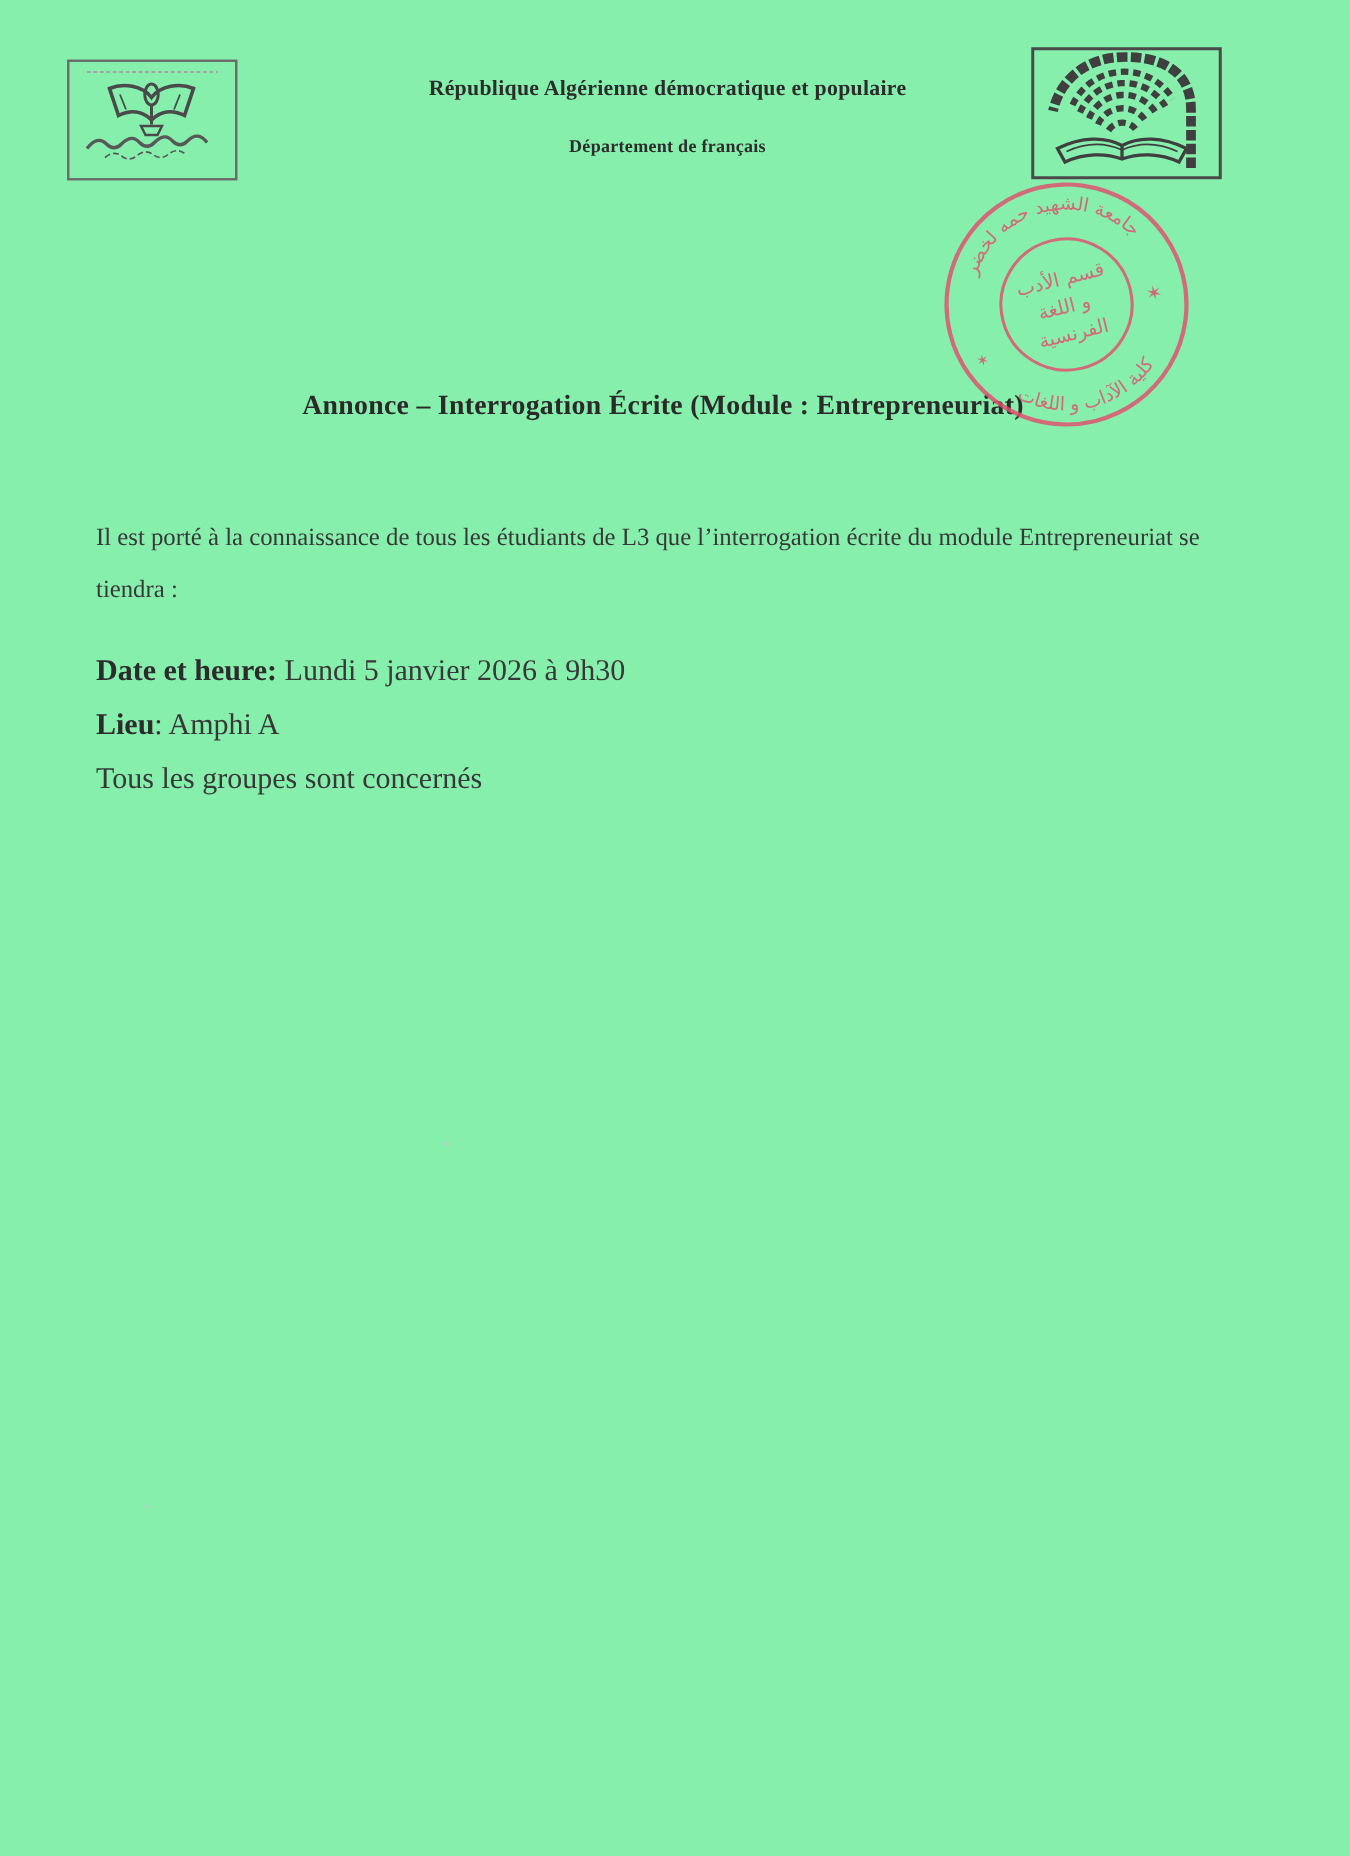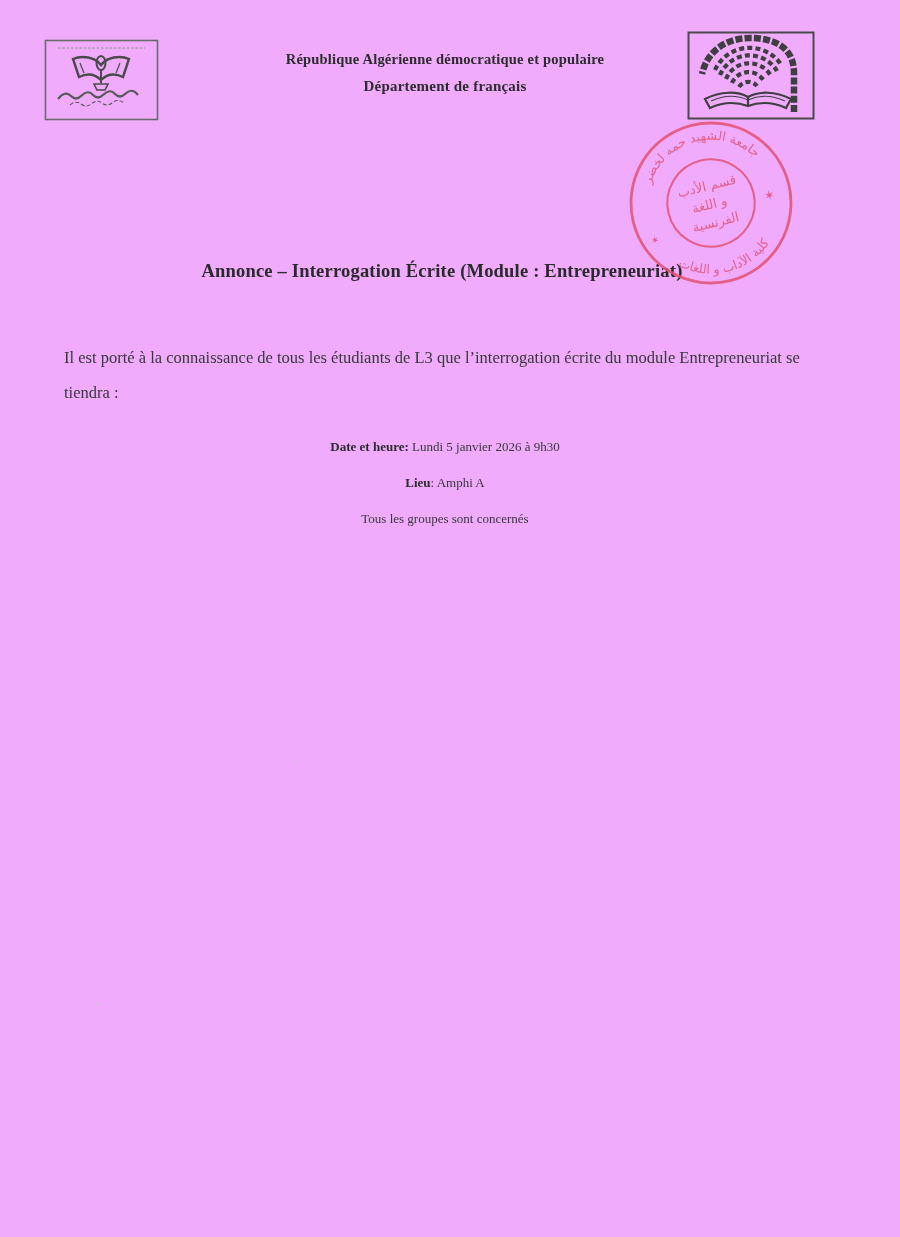--- a/index.html
+++ b/index.html
@@ -7,37 +7,37 @@
     font-family: "Liberation Serif", serif;
     background: #ffffff;
     width: 900px;
     height: 1237px;
     position: relative;
     overflow: hidden;
   }
   .page {
     position: absolute;
     inset: 0;
-    background: #f0abfc;
+    background: #86efac;
   }
   
   .header-text {
     position: absolute;
     top: 46px;
     left: 120px;
     width: 650px;
     text-align: center;
     color: #2c2c2c;
     font-weight: bold;
   }
   .header-text .hline { line-height: 26.5px; letter-spacing: 0.2px; }
   .hline-1 { font-size: 14.5px; }
   .hline-2 { font-size: 14.5px; }
   .hline-3 { font-size: 15px; }
-  .hline-4 { font-size: 15px; }
+  .hline-4 { font-size: 12px; margin-top: 11px; }
 
   
   .logo-left {
     position: absolute;
     top: 39px; left: 44px;
     width: 115px; height: 82px;
   }
   .logo-right {
     position: absolute;
     top: 31px; left: 687px;
@@ -74,23 +74,22 @@
     top: 340px; left: 64px;
     width: 762px;
     font-size: 16.5px;
     line-height: 35px;
     color: #383838;
   }
   .info-block {
     position: absolute;
     top: 429px; left: 64px;
     width: 762px;
-    font-size: 13px;
+    font-size: 20px;
     color: #383838;
-    text-align: center;
   }
   .info-line { line-height: 36px; }
   .info-label { font-weight: bold; color: #2c2c2c; }
 
   
   .speck { position: absolute; background: #c9c9c9; border-radius: 50%; opacity: .5; }
 </style>
 </head>
 <body>
 

